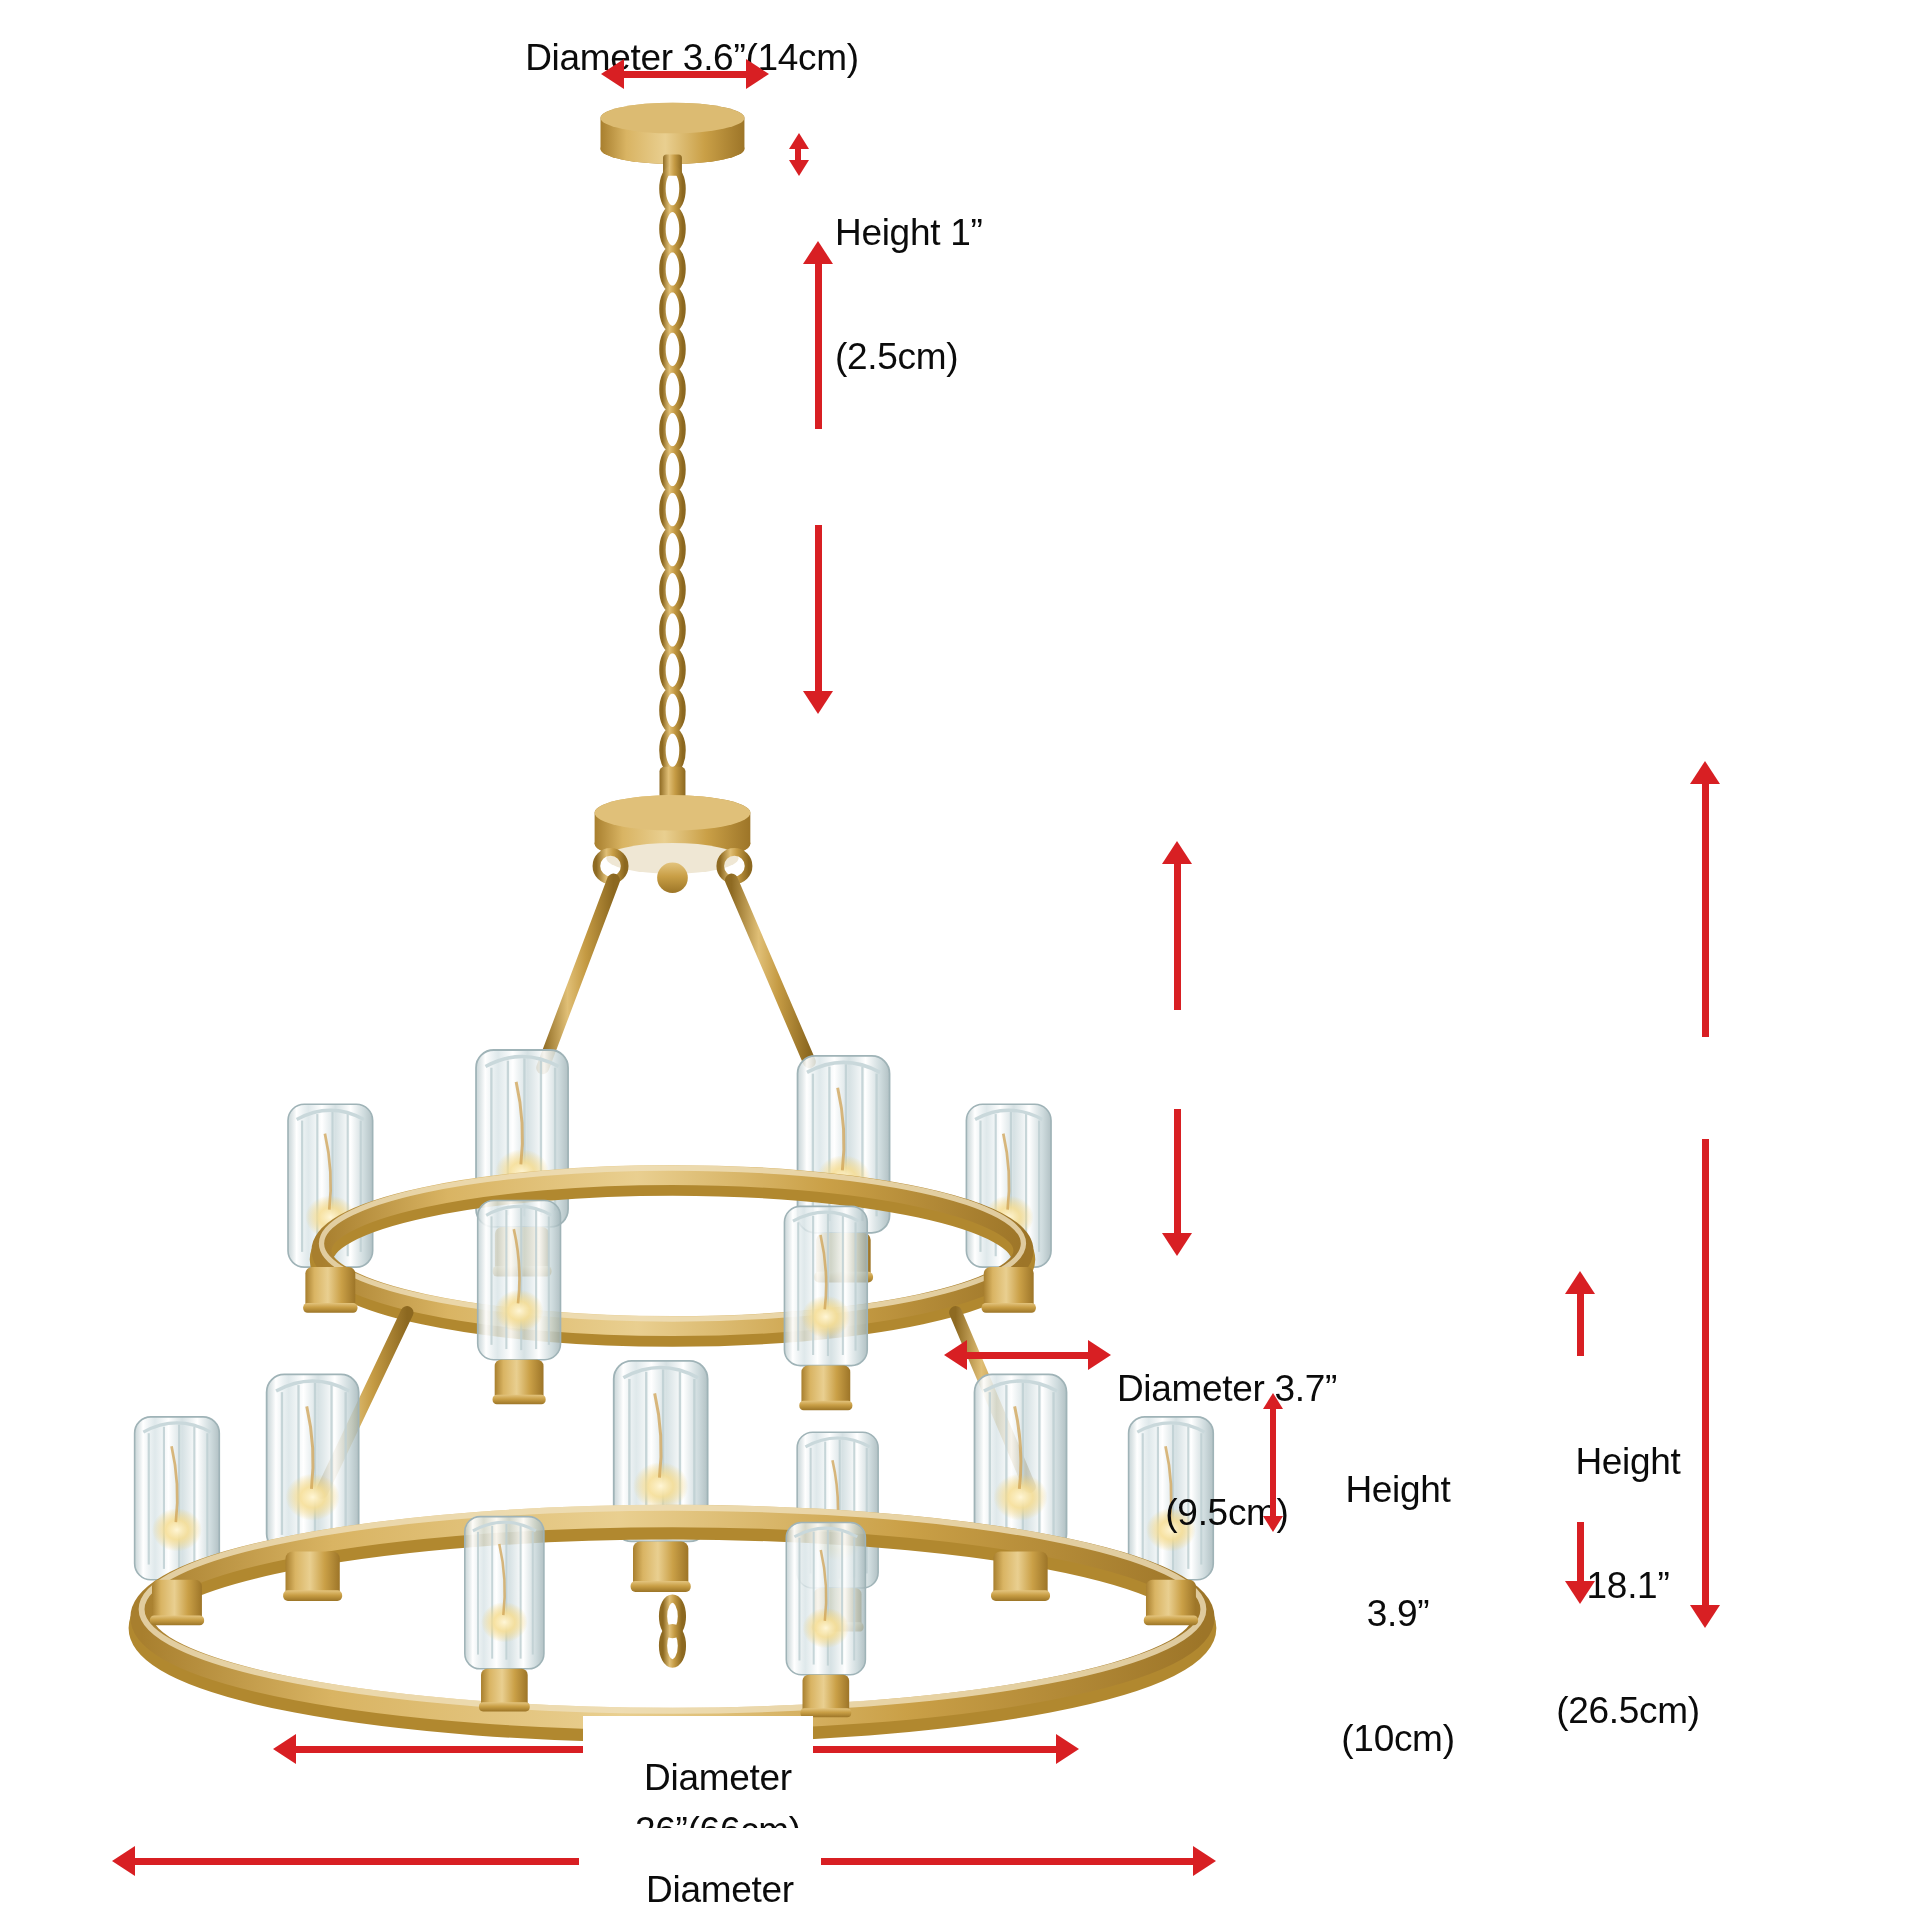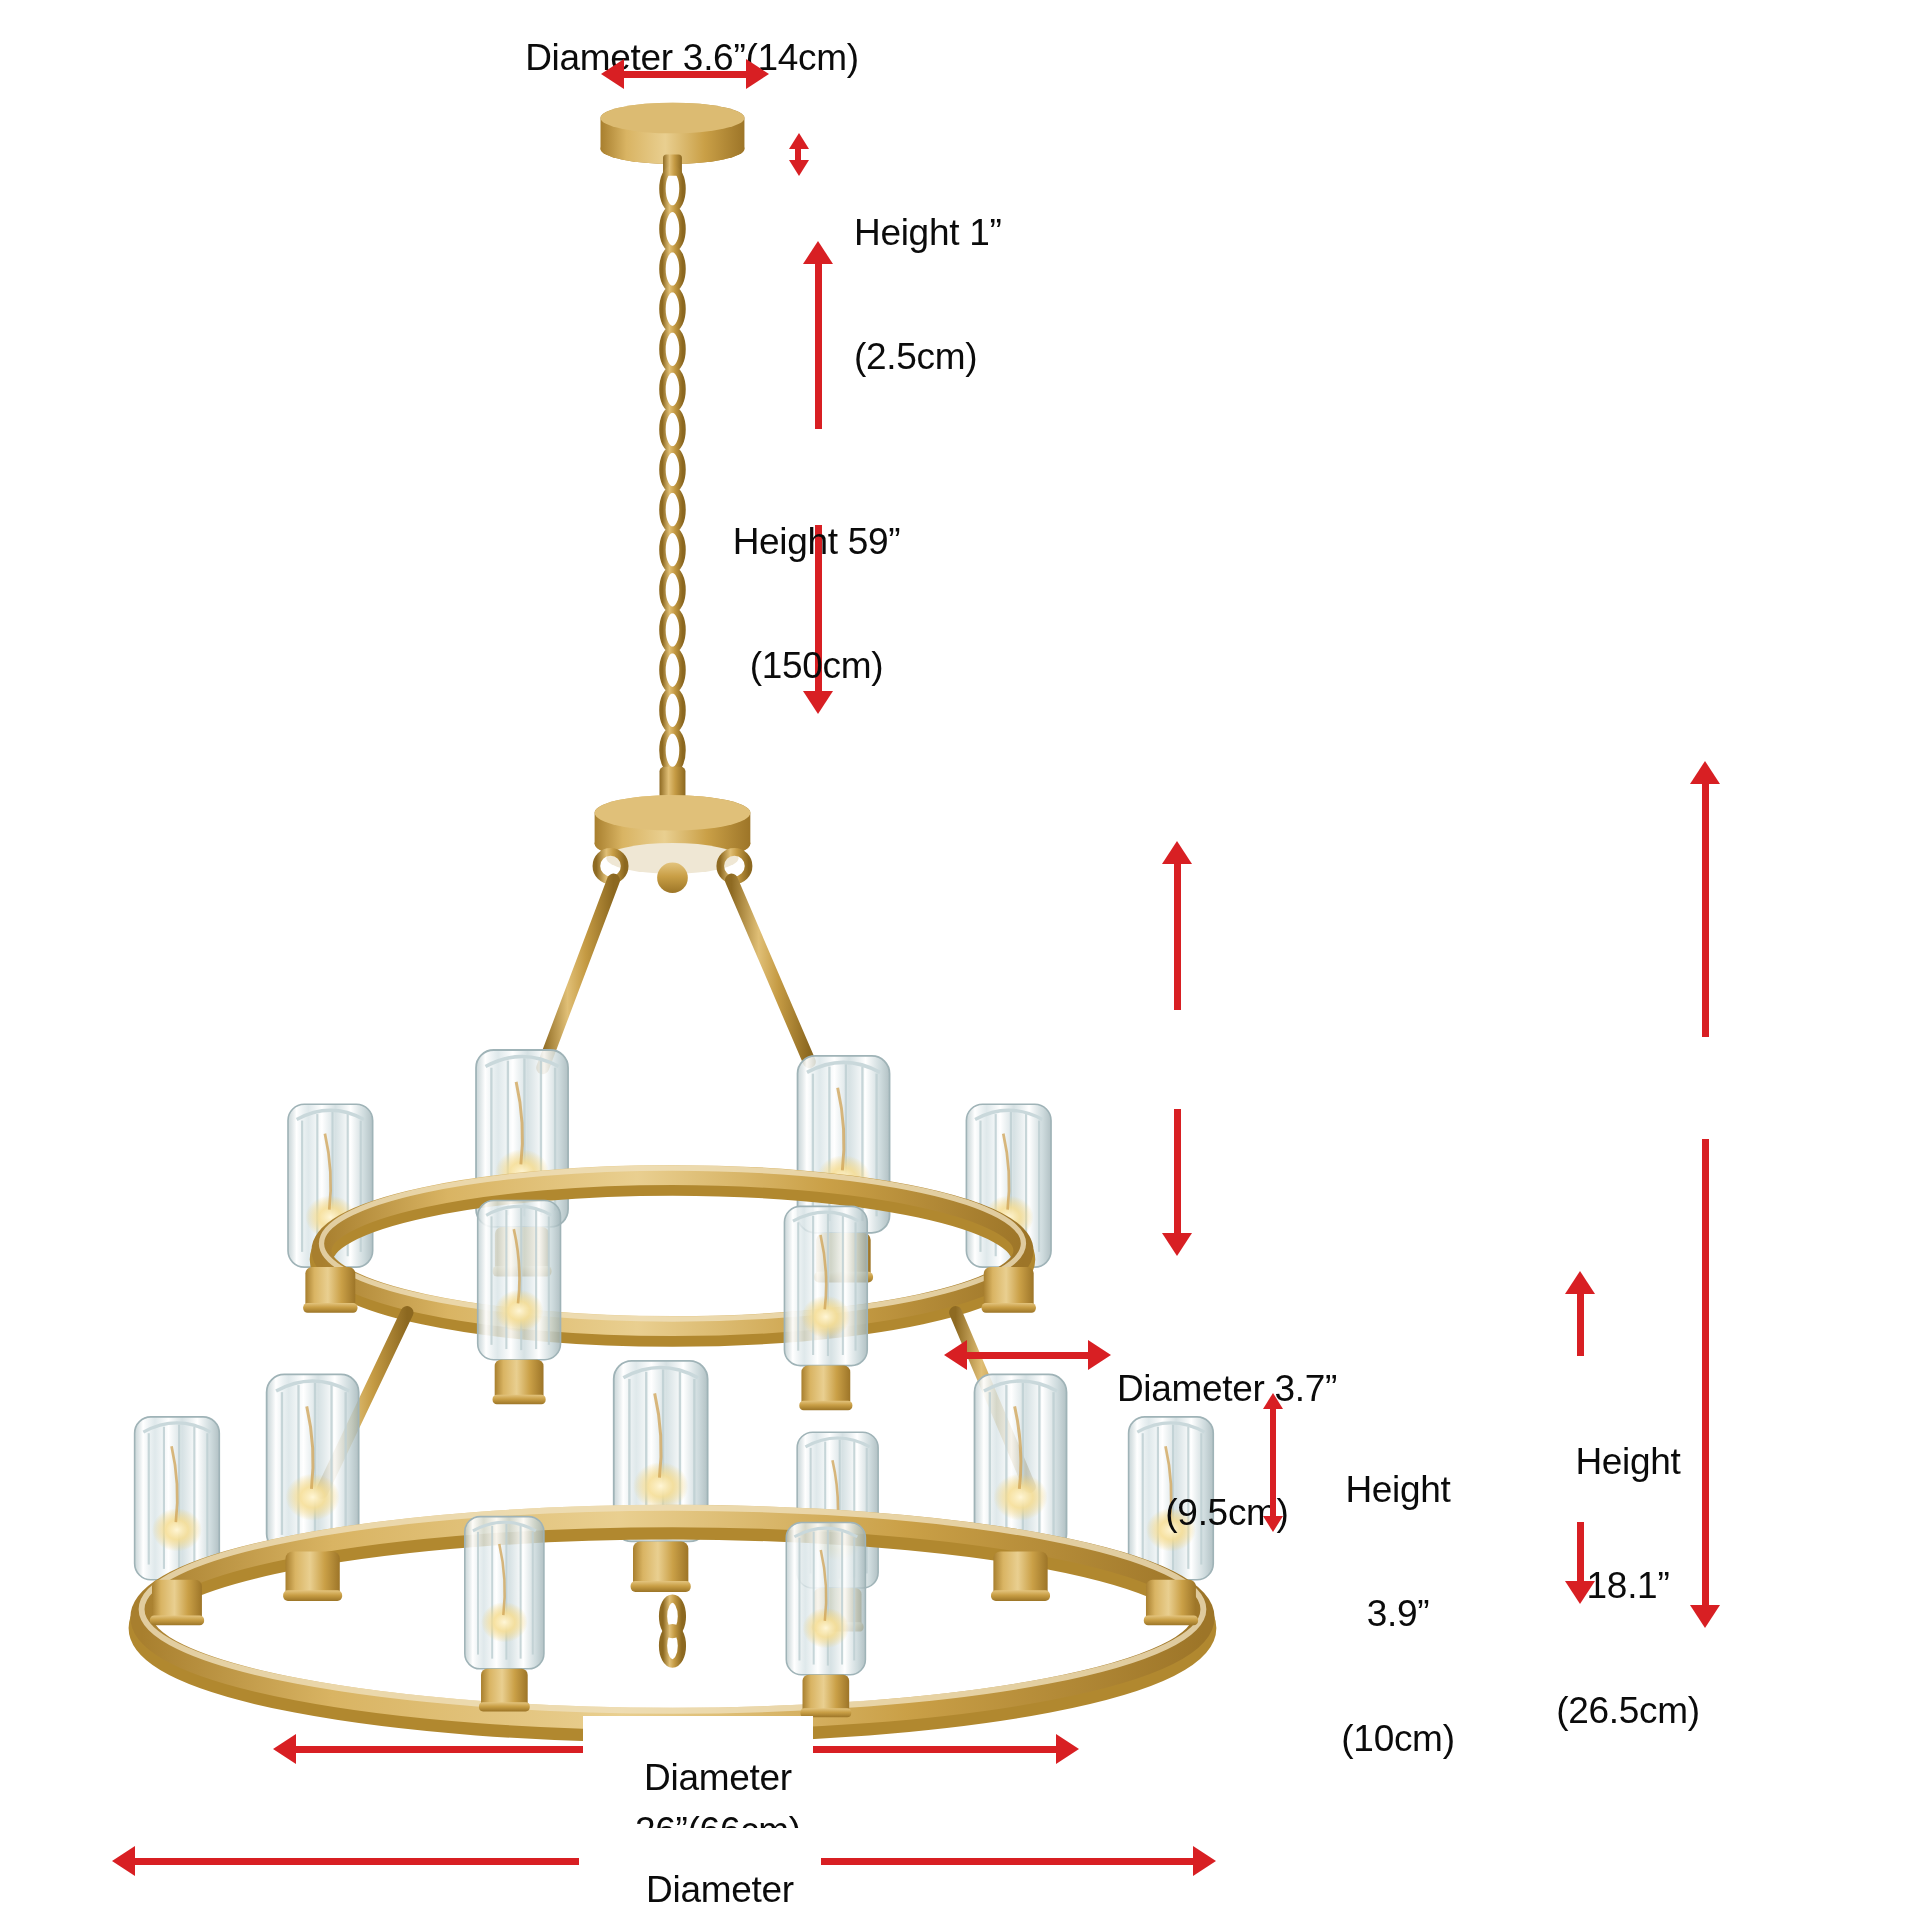--- a/index.html
+++ b/index.html
@@ -249,35 +249,31 @@
     <div class="ar left" style="left:601px;top:59px;"></div>
     <div class="hline" style="left:622px;top:71px;width:130px;"></div>
     <div class="ar right" style="left:746px;top:59px;"></div>
   </div>
 
   <div>
     <div class="ar sm up" style="left:789px;top:133px;"></div>
     <div class="vline" style="left:795px;top:146px;width:5.9px;height:17.7px;"></div>
     <div class="ar sm down" style="left:789px;top:160px;"></div>
   </div>
-  <div class="lbl" style="left:854px;top:129px;">
+  <div class="lbl" style="left:835px;top:129px;">
     <div>Height 1”</div>
     <div>(2.5cm)</div>
   </div>
 
   <div>
     <div class="ar up" style="left:803px;top:241px;"></div>
     <div class="vline" style="left:815px;top:263px;height:166px;"></div>
     <div class="ar down" style="left:803px;top:691px;"></div>
     <div class="vline" style="left:815px;top:525px;height:168px;"></div>
   </div>
-  <div class="lbl c" style="left:678px;top:438px;width:277px;">
-    <div>Height 59”</div>
-    <div>(150cm)</div>
-  </div>
 
   <div>
     <div class="ar up" style="left:1162px;top:841px;"></div>
     <div class="vline" style="left:1174px;top:863px;height:147px;"></div>
     <div class="ar down" style="left:1162px;top:1233px;"></div>
     <div class="vline" style="left:1174px;top:1109px;height:125px;"></div>
   </div>
 
   <div>
     <div class="ar up" style="left:1690px;top:761px;"></div>

